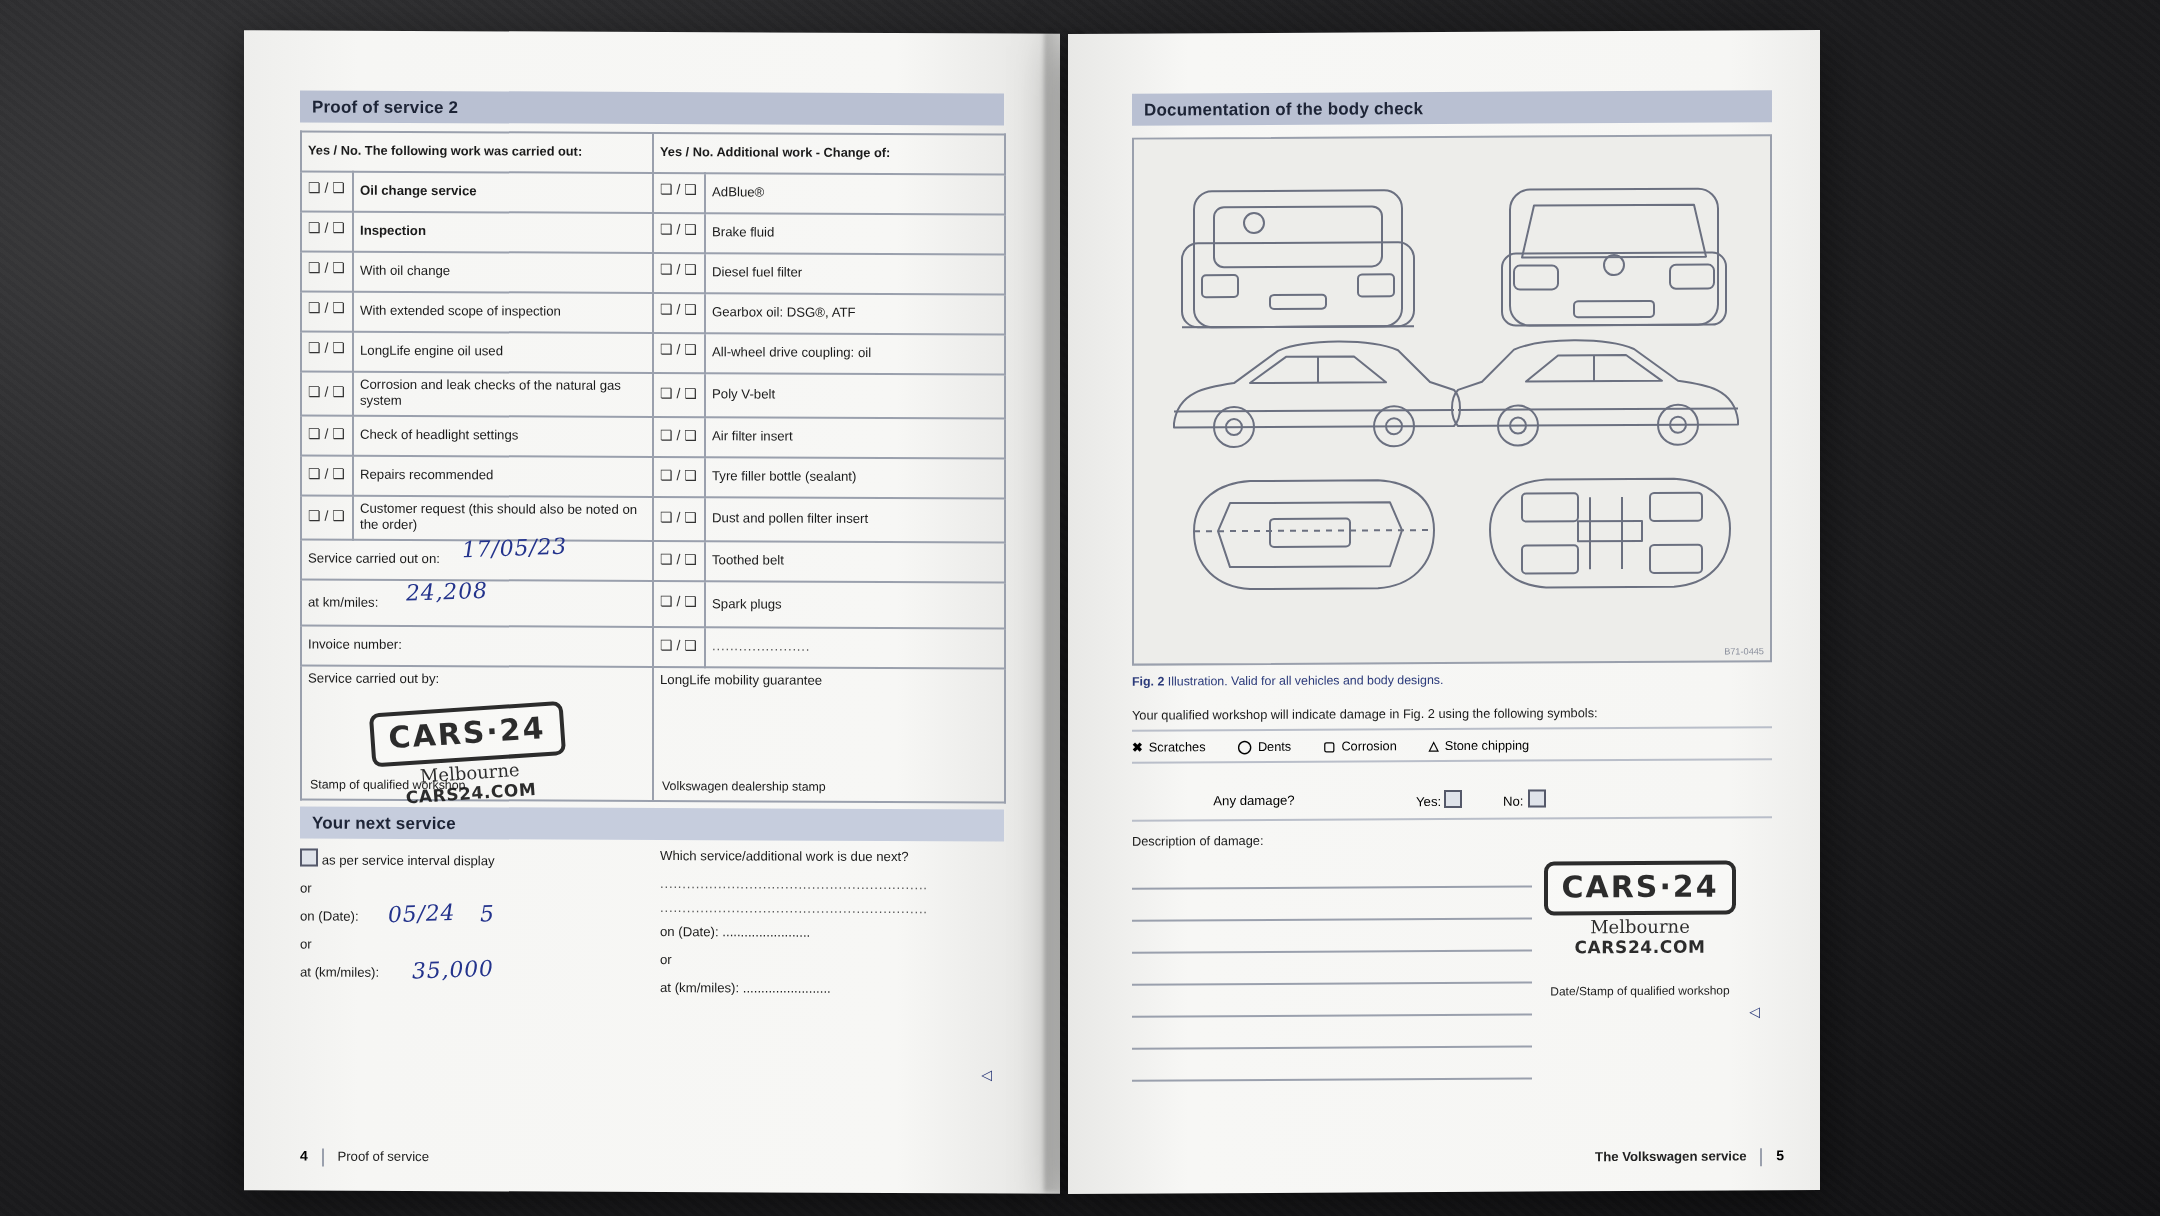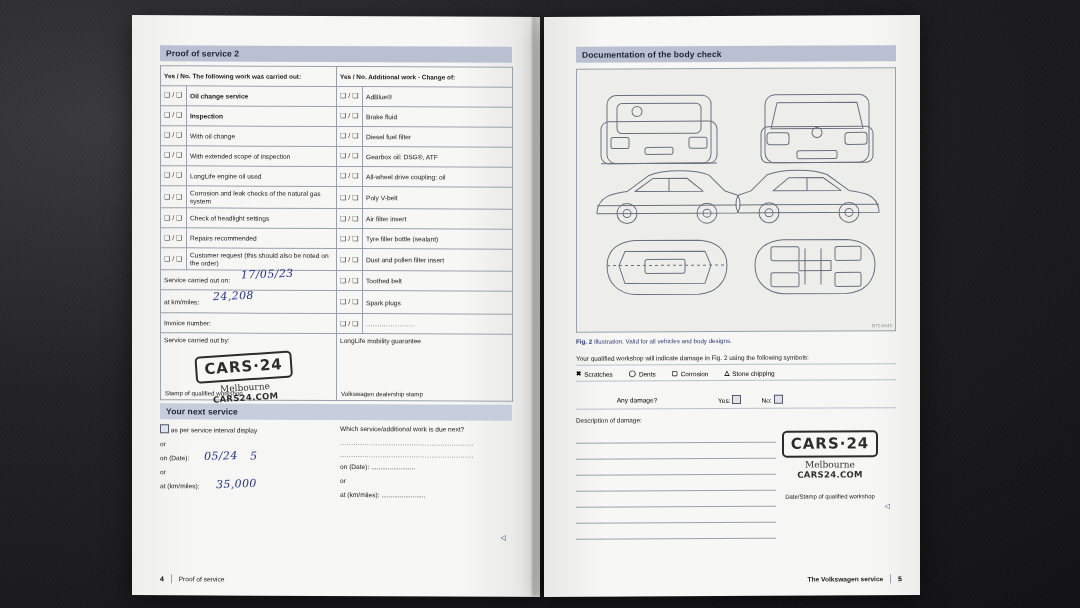--- a/index.html
+++ b/index.html
@@ -26,21 +26,21 @@
     position: absolute;
     inset: 0;
     background:
       repeating-linear-gradient(38deg, rgba(255,255,255,0.016) 0 2px, rgba(0,0,0,0.02) 2px 4px);
     opacity: .8;
   }
 
   
   .book {
     position: absolute;
-    left: 132px;
+    left: 122px;
     top: 16px;
     width: 644px;
     height: 588px;
   }
   .page {
     position: absolute;
     top: 0;
     height: 580px;
     background: #f4f4f2;
     box-shadow: 0 6px 26px rgba(0,0,0,.55);

